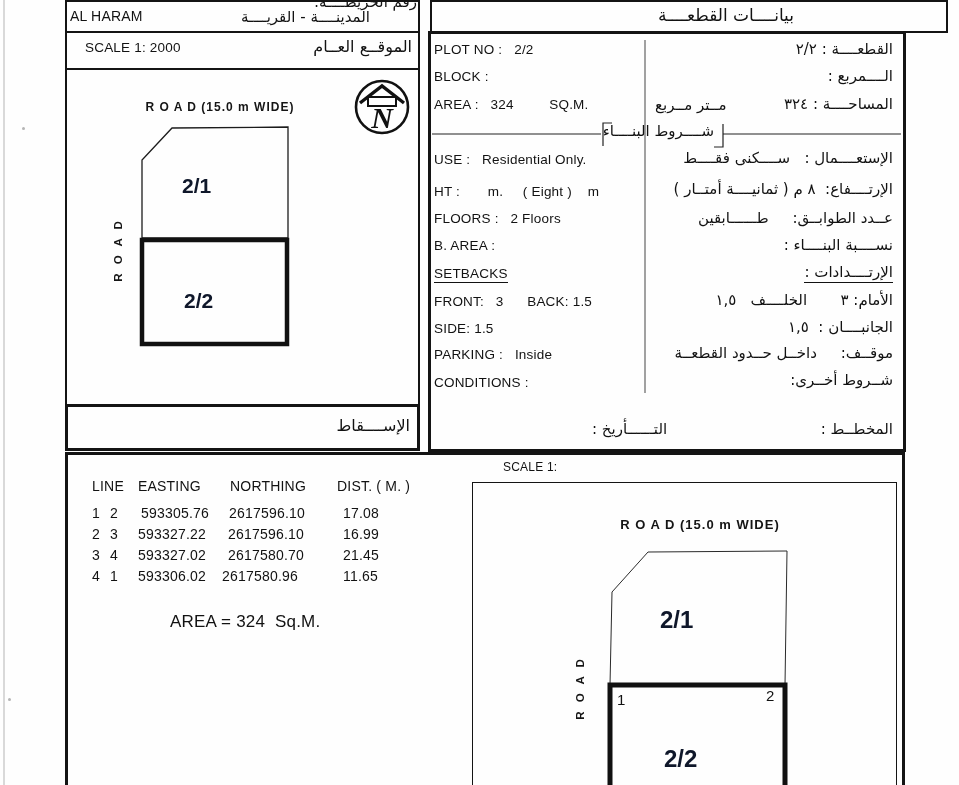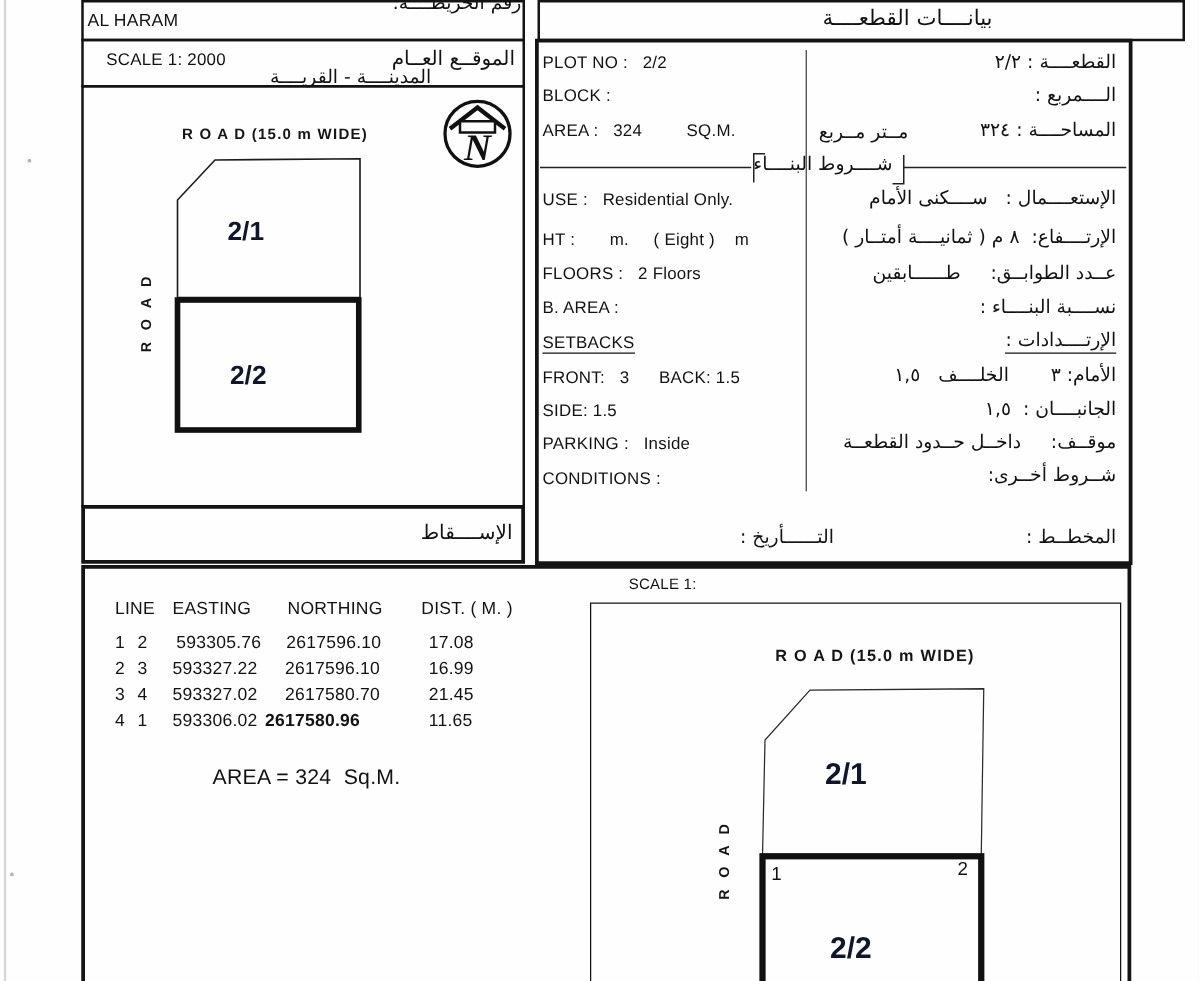--- a/index.html
+++ b/index.html
@@ -60,21 +60,21 @@
       <rect x="368" y="97" width="28" height="9" fill="#fefefe" stroke="#111" stroke-width="2"></rect>
       <text x="382" y="128" text-anchor="middle" font-family="Liberation Serif, serif" font-style="italic" font-weight="bold" font-size="30" fill="#111">N</text>
     </g>
 
     <polygon points="648,552 787,551 785,685 610,685 612,592" fill="none" stroke="#2a2a2a" stroke-width="1"></polygon>
 
     <rect x="610" y="685" width="175" height="115" fill="none" stroke="#111" stroke-width="5"></rect>
   </svg>
 
   <div class="en" style="left:70px;top:8px;font-size:14px;">AL HARAM</div>
-  <div class="ar" style="right:614px;top:8px;margin-top:44px;">المدينــــة - القريــــة</div>
+  <div class="ar" style="right:589px;top:8px;">المدينــــة - القريــــة</div>
   <div class="ar" style="right:542px;top:-7px;">رقم الخريطــــة:</div>
 
   <div class="en" style="left:85px;top:40px;">SCALE 1: 2000</div>
   <div class="ar" style="right:547px;top:37px;font-size:16px;">الموقــع العــام</div>
 
   <div class="abs roadlbl" style="left:140px;top:100px;width:160px;text-align:center;font-size:12px;letter-spacing:1px;">R O A D (15.0 m WIDE)</div>
   <div class="abs rot roadlbl" style="left:82px;top:240px;width:80px;height:20px;">R O A D</div>
   <div class="plotlbl" style="left:182px;top:174px;font-size:21px;">2/1</div>
   <div class="plotlbl" style="left:184px;top:289px;font-size:21px;">2/2</div>
 
@@ -88,21 +88,21 @@
   <div class="en" style="left:434px;top:69px;">BLOCK :</div>
   <div class="ar" style="right:66px;top:67px;">الــــمربع :</div>
 
   <div class="en" style="left:434px;top:97px;">AREA :   324         SQ.M.</div>
   <div class="ar" style="right:66px;top:95px;">المساحــــة : ٣٢٤</div>
   <div class="ar" style="left:655px;top:96px;">مــتر مــربع</div>
 
   <div class="ar" style="left:614px;top:122px;width:100px;text-align:center;">شــــروط البنــــاء</div>
 
   <div class="en" style="left:434px;top:152px;">USE :   Residential Only.</div>
-  <div class="ar" style="right:66px;top:149px;">الإستعــــمال :   ســــكنى الأمام</div>
+  <div class="ar" style="right:66px;top:149px;">الإستعــــمال :   ســــكنى فقــــط</div>
 
   <div class="en" style="left:434px;top:184px;">HT :       m.     ( Eight )    m</div>
   <div class="ar" style="right:66px;top:180px;">الإرتــــفاع:  ٨ م ( ثمانيــــة أمتــار )</div>
 
   <div class="en" style="left:434px;top:211px;">FLOORS :   2 Floors</div>
   <div class="ar" style="right:66px;top:209px;">عــدد الطوابــق:     طــــــابقين</div>
 
   <div class="en" style="left:434px;top:238px;">B. AREA :</div>
   <div class="ar" style="right:66px;top:236px;">نســــبة البنــــاء :</div>
 
@@ -150,21 +150,21 @@
       <span class="en" style="left:92px;top:547px;font-size:14px;">3</span>
       <span class="en" style="left:110px;top:547px;font-size:14px;">4</span>
       <span class="en" style="left:138px;top:547px;font-size:14px;">593327.02</span>
       <span class="en" style="left:228px;top:547px;font-size:14px;text-align:right;">2617580.70</span>
       <span class="en" style="left:343px;top:547px;font-size:14px;">21.45</span>
     </div>
     <div>
       <span class="en" style="left:92px;top:568px;font-size:14px;">4</span>
       <span class="en" style="left:110px;top:568px;font-size:14px;">1</span>
       <span class="en" style="left:138px;top:568px;font-size:14px;text-align:center;">593306.02</span>
-      <span class="en" style="left:212px;top:568px;font-size:14px;font-weight:bold;">2617580.96</span>
+      <span class="en" style="left:222px;top:568px;font-size:14px;">2617580.96</span>
       <span class="en" style="left:343px;top:568px;font-size:14px;">11.65</span>
     </div>
   </div>
 
   <div class="en" style="left:170px;top:612px;font-size:17px;">AREA = 324  Sq.M.</div>
 
   <div class="abs roadlbl" style="left:620px;top:517px;width:160px;text-align:center;font-size:13px;letter-spacing:1px;">R O A D (15.0 m WIDE)</div>
   <div class="abs rot roadlbl" style="left:544px;top:678px;width:80px;height:20px;">R O A D</div>
   <div class="plotlbl" style="left:660px;top:606px;font-size:24px;">2/1</div>
   <div class="plotlbl" style="left:664px;top:745px;font-size:24px;">2/2</div>

